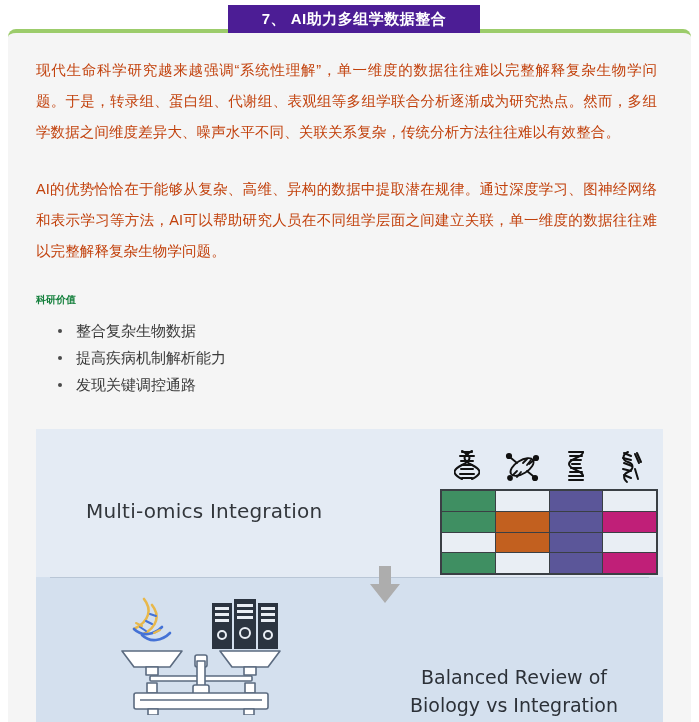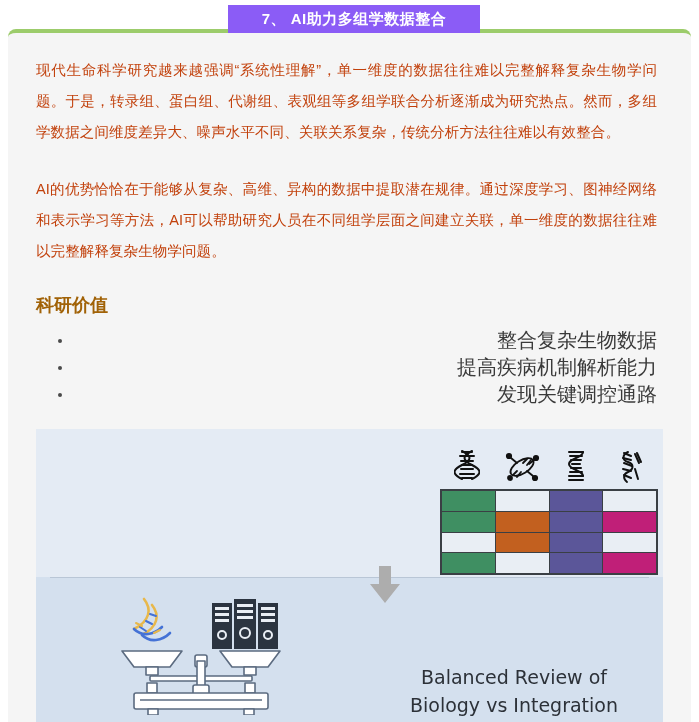--- a/index.html
+++ b/index.html
@@ -28,21 +28,21 @@
     box-sizing: border-box;
   }
 
   
   .section-badge {
     position: absolute;
     left: 228px;
     top: 5px;
     width: 252px;
     height: 28px;
-    background: #8b5cf6;
+    background: #4c1d95;
     color: #ffffff;
     font-size: 15px;
     font-weight: bold;
     display: flex;
     align-items: center;
     justify-content: center;
     letter-spacing: 0.5px;
     z-index: 5;
   }
 
@@ -57,37 +57,36 @@
   }
   .para {
     font-size: 14.5px;
     line-height: 31px;
     color: #c2410c;
     margin: 0 0 26px 0;
     text-align: justify;
     letter-spacing: 0.1px;
   }
   .sub-heading {
-    font-size: 18px;
+    font-size: 10px;
     font-weight: bold;
-    color: #a16207;
+    color: #15803d;
     margin: 4px 0 10px 0;
   }
   ul.value-list {
     margin: 0;
     padding: 0 0 0 22px;
     list-style: none;
   }
   ul.value-list li {
-    font-size: 20px;
+    font-size: 15px;
     color: #3a3a3a;
     line-height: 27px;
     position: relative;
     padding-left: 18px;
-    text-align: right;
   }
   ul.value-list li::before {
     content: "";
     position: absolute;
     left: 0;
     top: 12px;
     width: 4px;
     height: 4px;
     border-radius: 50%;
     background: #4a4a4a;
@@ -216,20 +215,21 @@
     <li>发现关键调控通路</li>
   </ul>
 </div>
 
 <div class="illustration">
 
   <div class="illu-top"></div>
   <div class="illu-bottom"></div>
   <div class="illu-divider"></div>
 
+  <div class="illu-title">Multi-omics Integration</div>
 
   <div class="omics-icons">
     <div>
       <svg width="26" height="36" viewBox="0 0 26 36">
         <g stroke="#111" stroke-width="2" fill="none" stroke-linecap="round">
           <path d="M8 2 C18 7, 18 11, 8 16 C-2 21, -2 25, 8 30"></path>
           <path d="M18 2 C8 7, 8 11, 18 16 C28 21, 28 25, 18 30"></path>
           <path d="M8 3 L18 3 M6 7 L20 7 M7 12 L19 12 M8 16 L18 16 M7 20 L19 20 M6 25 L20 25 M8 29 L18 29"></path>
         </g>
       </svg>

